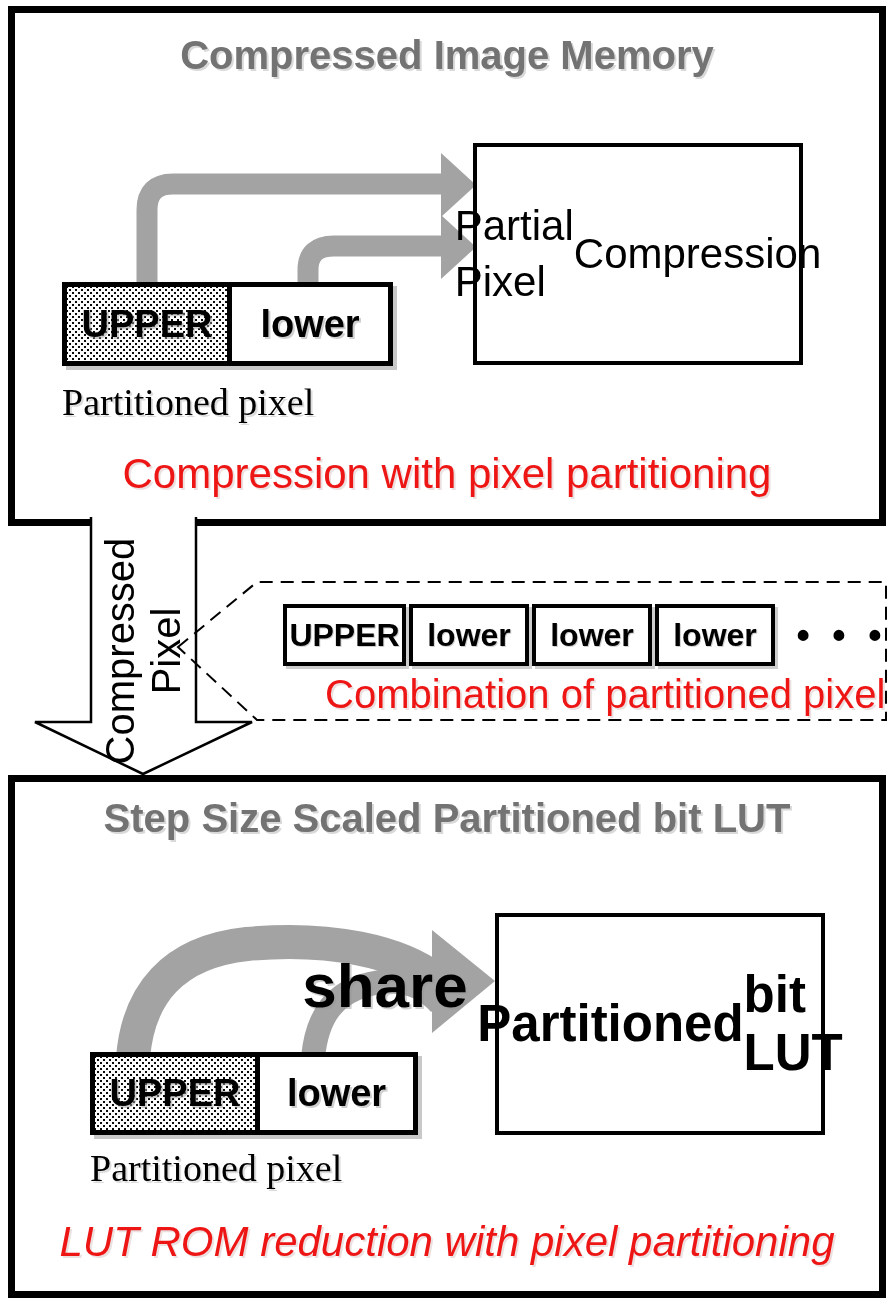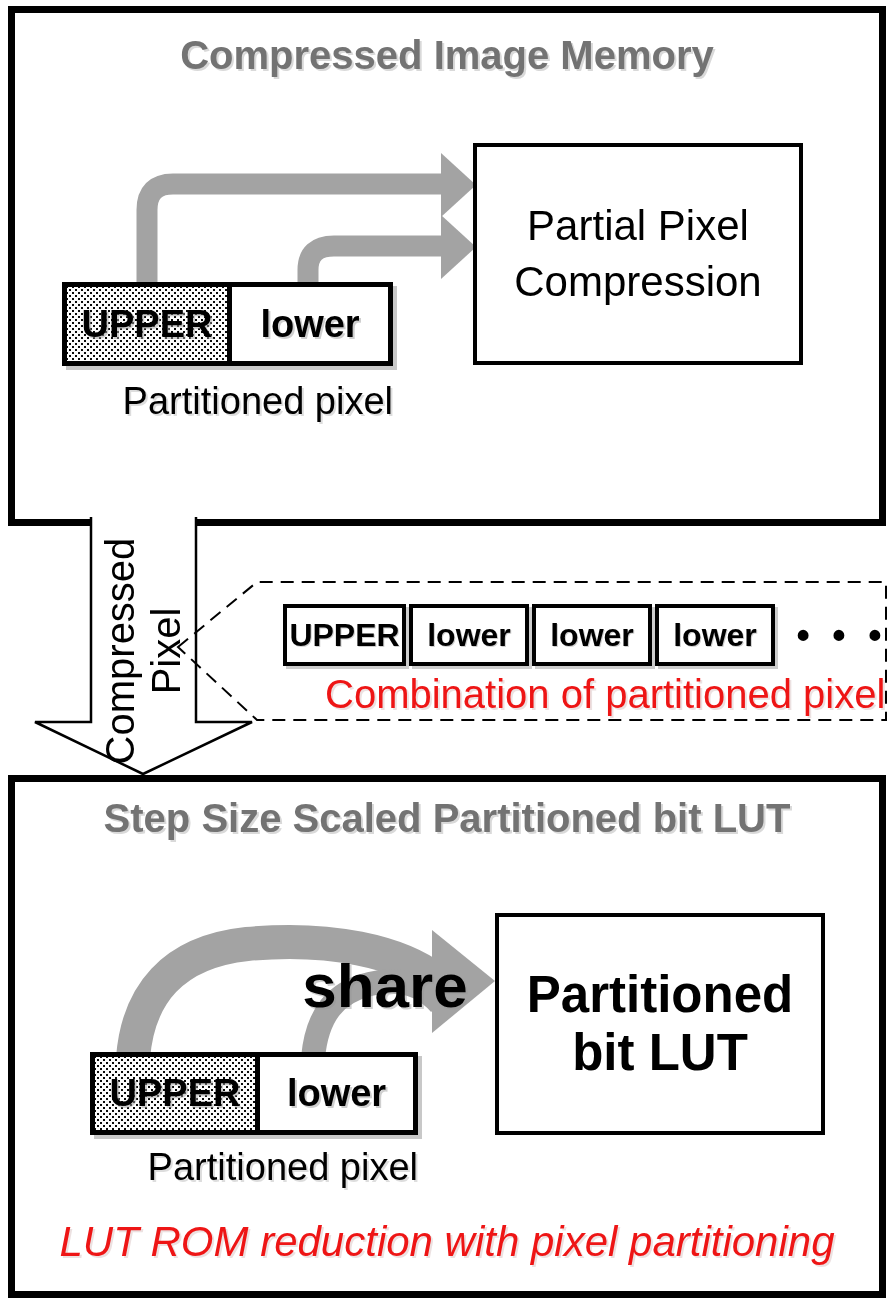--- a/index.html
+++ b/index.html
@@ -16,22 +16,21 @@
     font-weight:bold;font-size:40px;line-height:56px;color:#737373;
     text-shadow:2px 2px 0 rgba(170,170,170,0.45);white-space:nowrap;
   }
   #top-title{top:14px;}
   #bottom-title{top:8px;}
   
   #fig-svg{position:absolute;left:0;top:0;z-index:5;}
   
   .process-box{
     position:absolute;border:4px solid #000;background:#fff;z-index:10;
-    display:flex;flex-direction:column;justify-content:center;align-items:center;
-    text-align:center;
+    display:flex;flex-direction:row;justify-content:center;align-items:center;
   }
   #ppc-box{left:473px;top:143px;width:322px;height:214px;font-size:42px;line-height:56px;}
   #lut-box{left:495px;top:913px;width:322px;height:214px;font-size:51px;line-height:58px;font-weight:bold;}
   
   .pixel-box{
     position:absolute;border:5px solid #000;background:#fff;z-index:10;display:flex;
     box-shadow:4px 4px 0 rgba(155,155,155,0.55);
   }
   #top-pixel-box{left:62px;top:282px;width:321px;height:74px;}
   #bottom-pixel-box{left:90px;top:1052px;width:318px;height:73px;}
@@ -40,22 +39,22 @@
   .pixel-cell.upper{width:160px;border-right:5px solid #000;}
   .pixel-cell.lower{flex:1;}
   .dotted{
     background-color:#fcfcfc;
     background-image:
       radial-gradient(circle,#0a0a0a 1.05px,transparent 1.3px),
       radial-gradient(circle,#0a0a0a 1.05px,transparent 1.3px);
     background-size:6px 6px;background-position:0 0,3px 3px;
   }
   .pixel-label{
-    position:absolute;text-align:right;font-size:38px;color:#000;z-index:10;
-    text-shadow:2px 2px 0 rgba(170,170,170,0.4);white-space:nowrap;
+    position:absolute;text-align:left;font-size:38px;color:#000;z-index:10;
+    text-shadow:2px 2px 0 rgba(170,170,170,0.4);white-space:nowrap;font-family:Liberation Serif, serif;
   }
   #top-pixel-label{left:62px;top:380px;width:331px;}
   #bottom-pixel-label{left:90px;top:1146px;width:328px;}
   .red-caption{
     position:absolute;text-align:center;color:#ee1515;z-index:10;white-space:nowrap;
     text-shadow:2px 2px 0 rgba(200,170,170,0.35);
   }
   #top-caption{left:8px;top:450px;width:878px;font-size:42px;}
   #combo-caption{left:325px;top:672px;width:545px;font-size:40px;}
   #bottom-caption{left:8px;top:1218px;width:878px;font-size:42px;font-style:italic;}
@@ -123,20 +122,21 @@
   <div id="top-pixel-box" class="pixel-box">
     <div class="pixel-cell upper dotted">
       <span>UPPER</span>
     </div>
     <div class="pixel-cell lower">
       <span>lower</span>
     </div>
   </div>
   <div id="top-pixel-label" class="pixel-label">Partitioned pixel</div>
 
+  <div id="top-caption" class="red-caption">Compression with pixel partitioning</div>
 
   <div id="connector-label">
     <div>Compressed</div>
     <div>Pixel</div>
   </div>
 
   <div id="combo-row">
     <div class="combo-cell upper dotted">
       <span>UPPER</span>
     </div>

